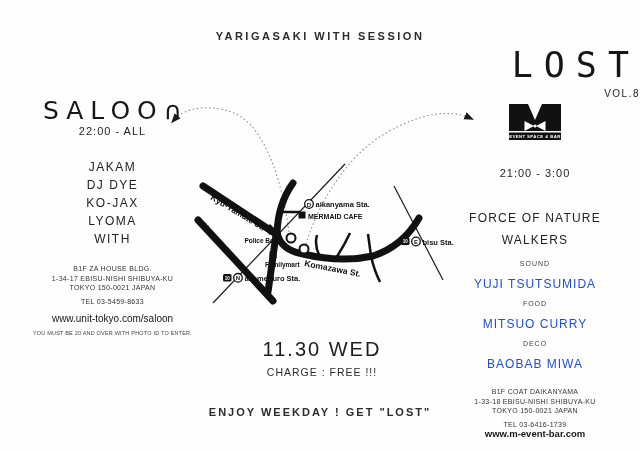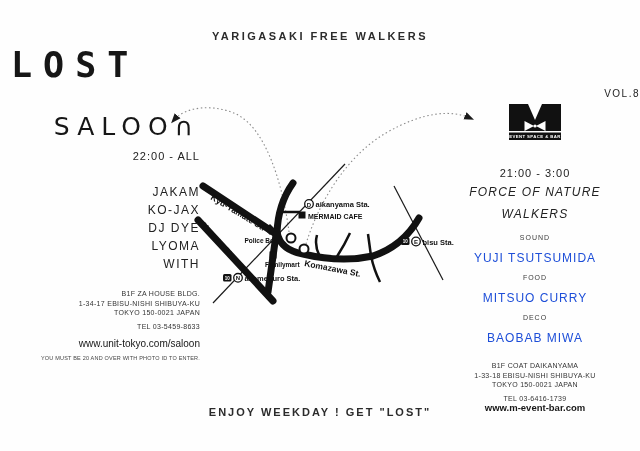--- a/index.html
+++ b/index.html
@@ -1,62 +1,62 @@
 <!DOCTYPE html>
 <html><head>
 <meta charset="utf-8">
 <style>
   html,body{margin:0;padding:0;background:#e8e8e8;}
   .flyer{position:relative;width:640px;height:451px;background:#fefefe;
          font-family:"Liberation Sans",sans-serif;color:#1a1a1a;overflow:hidden;
          box-shadow:0 0 4px rgba(0,0,0,.15);}
   .session-title{position:absolute;top:30px;left:0;right:0;text-align:center;
          font-size:11px;letter-spacing:2.5px;font-weight:700;color:#2b2b2b;}
-  .lost-logo{position:absolute;top:45px;left:0;right:13px;text-align:left;
-         font-family:"DejaVu Sans Mono",monospace;font-size:35px;font-weight:700;
+  .lost-logo{position:absolute;top:45px;left:0;right:0;text-align:right;
+         font-family:"DejaVu Sans Mono",monospace;font-size:35px;font-weight:400;
          letter-spacing:11px;text-indent:11px;color:#161616;}
   .vol{position:absolute;top:88px;left:0;right:0;text-align:right;
          font-size:10px;letter-spacing:1.5px;color:#222;}
 
-  .col-left{position:absolute;left:25px;top:112px;width:175px;text-align:right;}
+  .col-left{position:absolute;left:25px;top:96px;width:175px;text-align:center;}
   .saloon-name{font-size:25px;letter-spacing:7px;text-indent:7px;font-weight:400;
          font-family:"DejaVu Sans",sans-serif;color:#161616;}
-  .hours{font-size:11px;letter-spacing:1px;margin-top:9px;color:#222;}
+  .hours{font-size:11px;letter-spacing:1px;color:#222;}
   .artist-list{margin-top:21px;}
   .artist-list .artist{font-size:12px;letter-spacing:1.5px;line-height:18px;color:#222;}
   .addr{margin-top:16px;font-size:7px;line-height:9.5px;letter-spacing:.3px;color:#333;}
   .tel{margin-top:5px;font-size:7px;letter-spacing:.3px;color:#333;}
   .url-left{margin-top:8px;font-size:10px;font-weight:400;color:#161616;}
   .note{margin-top:6px;font-size:5.5px;letter-spacing:.2px;color:#444;}
 
   .col-right{position:absolute;left:448px;top:103px;width:174px;text-align:center;}
   .m-logo{display:inline-block;}
   .col-right .hours{margin-top:22px;}
-  .artist-list-r{margin-top:2px;font-style:italic;}
+  .artist-list-r{margin-top:28px;}
   .artist-list-r .artist{font-size:12px;letter-spacing:1.2px;line-height:22px;color:#222;}
   .credits{margin-top:5px;}
   .credits .role{font-size:7px;letter-spacing:1px;color:#3a3a3a;margin-top:9px;}
   .credits .cname{font-size:12px;letter-spacing:1px;color:#1d4ed8;margin-top:10px;}
   .url-right{margin-top:0;font-size:9.5px;font-weight:700;color:#161616;}
 
   .date-block{position:absolute;left:222px;top:338px;width:200px;text-align:center;}
   .date{font-size:20px;letter-spacing:2px;color:#1d1d1d;}
   .charge{margin-top:5px;font-size:10.5px;letter-spacing:1px;color:#2b2b2b;}
   .footer{position:absolute;top:406px;left:0;right:0;text-align:center;
          font-size:11px;letter-spacing:2px;font-weight:700;color:#2b2b2b;}
 
   .map-svg{position:absolute;left:0;top:0;width:640px;height:451px;}
   .map-svg text{font-family:"Liberation Sans",sans-serif;}
 </style>
 </head>
 <body>
 
 <div class="flyer">
 
-  <div class="session-title">YARIGASAKI  FREE WALKERS</div>
+  <div class="session-title">YARIGASAKI  WITH SESSION</div>
   <div class="lost-logo">LOST</div>
   <div class="vol">VOL.8</div>
 
   <svg class="map-svg" viewBox="0 0 640 451">
     <defs>
       <marker id="ah" markerWidth="9" markerHeight="9" refX="5" refY="4.5" orient="auto">
         <path d="M0,1 L9,4.5 L0,8 Z" fill="#1a1a1a"></path>
       </marker>
     </defs>
 
@@ -108,22 +108,22 @@
     <text transform="translate(210,199) rotate(31)" font-size="8.5" font-weight="bold" fill="#111">Kyu-Yamate St.</text>
     <text transform="translate(201,226) rotate(48)" font-size="8.5" font-weight="bold" fill="#111">Yamate St.</text>
     <text transform="translate(304,266) rotate(11)" font-size="8.5" font-weight="bold" fill="#111">Komazawa St.</text>
   </svg>
 
   <div class="col-left">
     <div class="saloon-name">SALOO∩</div>
     <div class="hours">22:00 - ALL</div>
     <div class="artist-list">
       <div class="artist">JAKAM</div>
+      <div class="artist">DJ DYE</div>
       <div class="artist">KO-JAX</div>
-      <div class="artist">DJ DYE</div>
       <div class="artist">LYOMA</div>
       <div class="artist">WITH</div>
     </div>
     <div class="addr">
       <div>B1F ZA HOUSE BLDG.</div>
       <div>1-34-17 EBISU-NISHI SHIBUYA-KU</div>
       <div>TOKYO 150-0021 JAPAN</div>
     </div>
     <div class="tel">TEL 03-5459-8633</div>
     <div class="url-left">www.unit-tokyo.com/saloon</div>
@@ -154,15 +154,19 @@
     </div>
     <div class="addr">
       <div>B1F COAT DAIKANYAMA</div>
       <div>1-33-18 EBISU-NISHI SHIBUYA-KU</div>
       <div>TOKYO 150-0021 JAPAN</div>
     </div>
     <div class="tel">TEL 03-6416-1739</div>
     <div class="url-right">www.m-event-bar.com</div>
   </div>
 
+  <div class="date-block">
+    <div class="date">11.30 WED</div>
+    <div class="charge">CHARGE : FREE !!!</div>
+  </div>
 
   <div class="footer">ENJOY WEEKDAY !  GET "LOST"</div>
 </div>
 
 </body></html>

